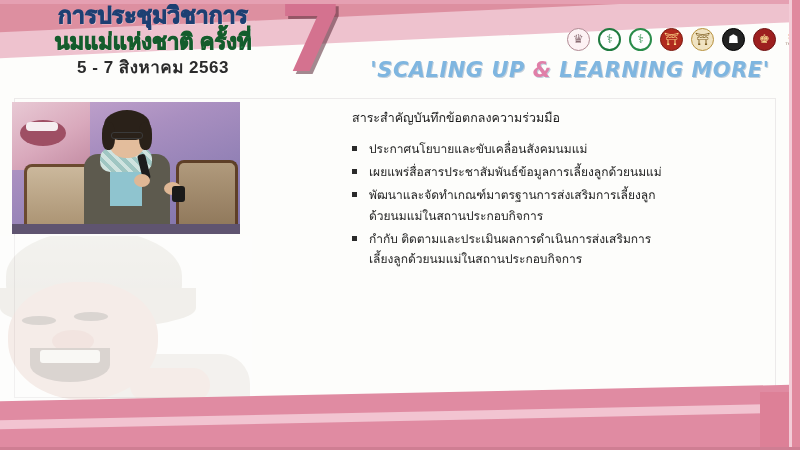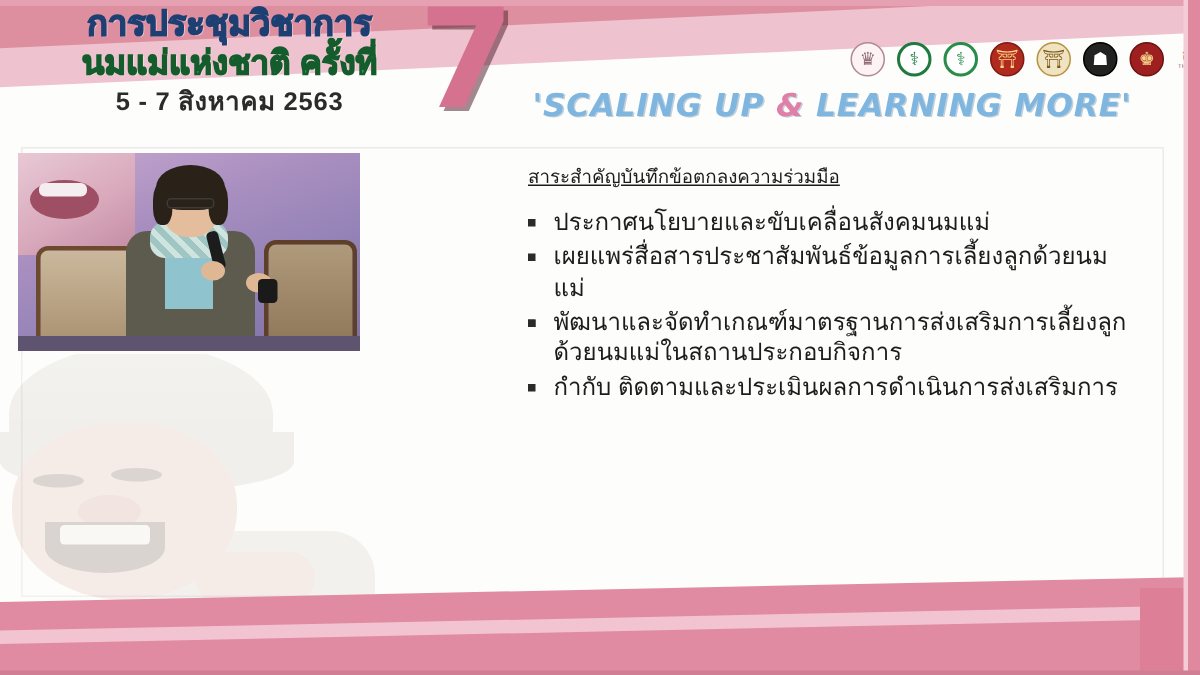--- a/index.html
+++ b/index.html
@@ -65,21 +65,21 @@
     white-space:nowrap;
   }
   .title-date{
     margin-top:3px;
     font-size:17px;line-height:20px;color:#2b2b2b;font-weight:bold;
     letter-spacing:.5px;white-space:nowrap;
   }
 
   
   .tagline{
-    position:absolute;left:355px;top:58px;width:430px;text-align:left;
+    position:absolute;left:355px;top:58px;width:430px;text-align:center;
     font-family:"DejaVu Sans","Liberation Sans",sans-serif;
     font-size:21px;font-weight:bold;font-style:italic;line-height:24px;
     color:#7fb6e0;letter-spacing:.5px;white-space:nowrap;
     text-shadow:1px 1px 0 rgba(120,150,180,.45);
   }
   .tagline .amp{color:#e07fa8;}
 
   
   .logos{
     position:absolute;left:566px;top:24px;height:30px;
@@ -254,26 +254,26 @@
     background:#e5c6bd;
   }
 
   
   .body-text{
     position:absolute;left:352px;top:108px;width:400px;
     font-family:"Liberation Sans","DejaVu Sans",sans-serif;
     color:#1c1c1c;
   }
   .intro-line{
-    font-size:12.5px;line-height:20px;color:#1c1c1c;white-space:nowrap;text-decoration:underline;
+    font-size:12.5px;line-height:20px;color:#1c1c1c;white-space:nowrap;
   }
   .bullets{margin:0;padding:0;list-style:none;margin-top:11px;}
   .bullets li{
     position:relative;padding-left:17px;
-    font-size:16px;line-height:20.5px;color:#1c1c1c;
+    font-size:12px;line-height:20.5px;color:#1c1c1c;
     margin-bottom:2.5px;
   }
   .bullets li .sq{
     position:absolute;left:0;top:7px;width:5px;height:5px;background:#2a2a2a;
   }
   .bullets li .l2{display:block;}
 
   
   .bottom-bar{
     position:absolute;left:-30px;bottom:-26px;width:880px;height:74px;
@@ -402,20 +402,21 @@
         <span class="sq"></span>
       </li>
       <li>
         <span class="sq"></span>
         <span>พัฒนาและจัดทำเกณฑ์มาตรฐานการส่งเสริมการเลี้ยงลูก</span>
         <span class="l2">ด้วยนมแม่ในสถานประกอบกิจการ</span>
       </li>
       <li>
         <span class="sq"></span>
         <span>กำกับ ติดตามและประเมินผลการดำเนินการส่งเสริมการ</span>
+        <span class="l2">เลี้ยงลูกด้วยนมแม่ในสถานประกอบกิจการ</span>
       </li>
     </ul>
   </div>
 
   <div class="bottom-bar"></div>
   <div class="bottom-bar-hi"></div>
   <div class="bottom-bar-right"></div>
 
   <div class="frame-edge frame-top"></div>
   <div class="frame-edge frame-right-inner"></div>

